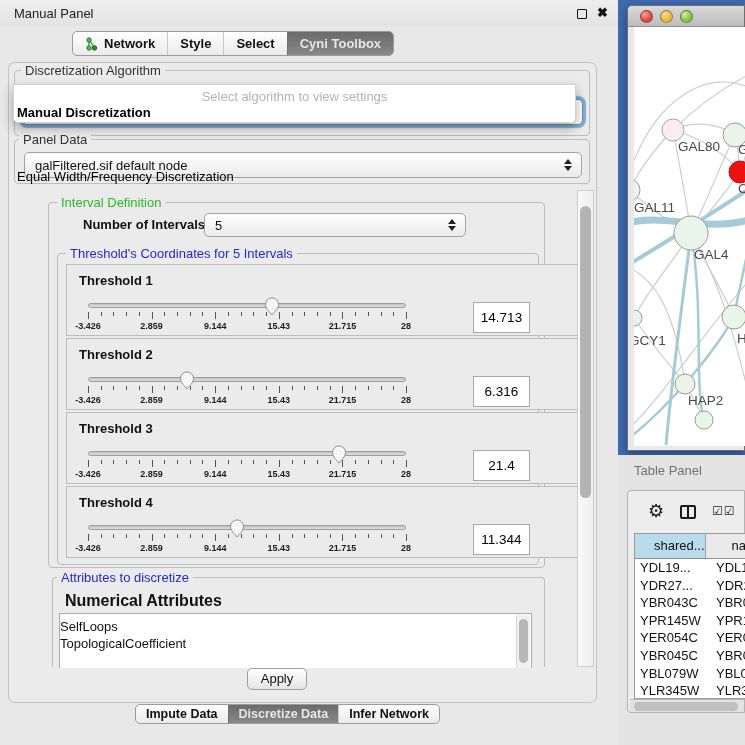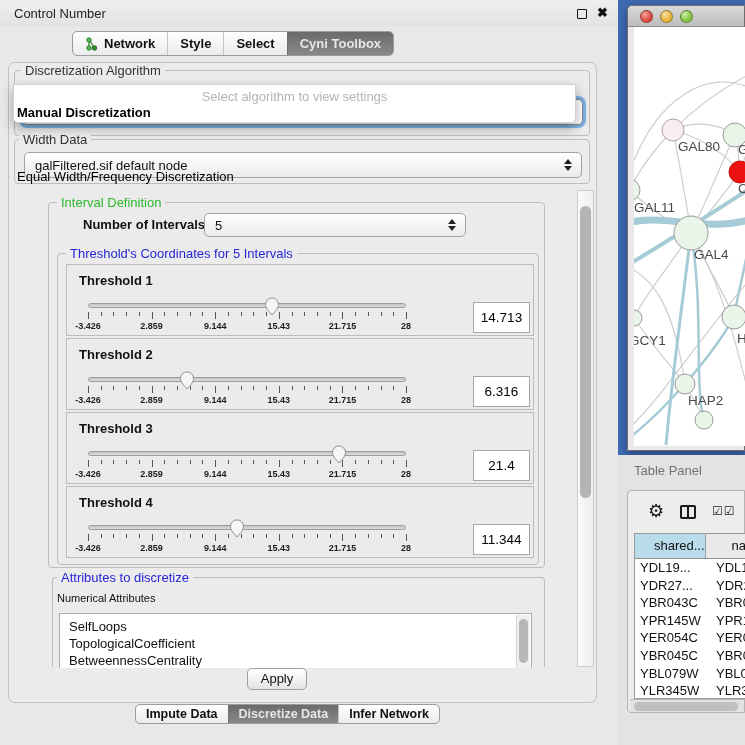--- a/index.html
+++ b/index.html
@@ -56,38 +56,38 @@
   
   .popup { position:absolute; left:13px; top:84px; width:563px; height:39px; background:#fff;
            border:1px solid #d2d2d2; border-radius:0 0 5px 5px;
            box-shadow:0 5px 12px rgba(0,0,0,.32); z-index:30; }
   .popup .ph { position:absolute; left:0; top:4px; width:100%; text-align:center;
                font-size:13px; color:#b3b3b3; }
   .popup .item { position:absolute; left:3px; font-size:13px; color:#000; white-space:nowrap; }
   .popup .item.b { font-weight:bold; }
 
   
-  .threshold-row { position:absolute; left:8px; width:468px; height:72px;
+  .threshold-row { position:absolute; left:8px; width:512px; height:72px;
                    border:1px solid #bcbcbc; background:#ebebeb; }
   .t-label { position:absolute; left:12px; top:8px; font-size:13px; font-weight:bold; color:#111; }
   .t-track { position:absolute; left:21px; top:38px; width:318px; height:5px;
              background:linear-gradient(#c3c3c3,#dedede); border:1px solid #9d9d9d; border-radius:3px; }
   .t-knob  { position:absolute; top:31px; width:16px; height:20px; }
   .t-ticks { position:absolute; left:21px; top:47px; width:318px; height:8px; }
   .t-ticks span { position:absolute; top:0; width:1px; background:#555; }
   .t-ticklabels { position:absolute; left:21px; top:56px; width:318px; height:10px; }
   .t-ticklabels span { position:absolute; top:0; transform:translateX(-50%);
                        font-size:9px; font-weight:bold; color:#1d1d1d; white-space:nowrap; }
   .t-value { position:absolute; left:406px; top:37px; width:57px; height:31px; background:#fff;
              border:1px solid #a8a8a8; font-size:13.5px; text-align:center; line-height:29px; color:#000; }
 
   
   .attr-list { position:absolute; left:6px; top:35px; width:473px; height:55px; background:#fff;
                border:1px solid #ababab; border-bottom:none; overflow:hidden; }
-  .attr-item { font-size:13px; color:#111; line-height:17px; padding-left:0; white-space:nowrap;margin-left:9px; }
+  .attr-item { font-size:13px; color:#111; line-height:17px; padding-left:0; white-space:nowrap; }
   .attr-list .lscroll { position:absolute; right:1px; top:1px; width:14px; height:54px;
                         background:#f0f0f0; border-left:1px solid #d5d5d5; }
   .attr-list .lthumb { position:absolute; left:2px; top:4px; width:9px; height:44px;
                        border-radius:5px; background:#b7b7b7; }
 
   .apply-btn { position:absolute; left:247px; top:668px; width:60px; height:22px;
                background:linear-gradient(#ffffff,#e4e4e4); border:1px solid #9f9f9f;
                border-radius:5px; font-size:13px; text-align:center; line-height:20px; color:#111; }
 
   
@@ -129,21 +129,21 @@
   .tp-row .c1 { width:74px; padding-left:5px; overflow:hidden; white-space:nowrap; }
   .tp-row .c2 { flex:1; padding-left:7px; overflow:hidden; white-space:nowrap; }
   .hscroll { position:absolute; left:2px; top:208px; width:114px; height:13px; background:#e2e2e2;
              border-top:1px solid #b8b8b8; }
   .hthumb { position:absolute; left:4px; top:2px; width:104px; height:9px; border-radius:4.5px; background:#bfbfbf; }
 </style>
 </head>
 <body>
 
 <div class="titlebar">
-  <span class="panel-title">Control Number</span>
+  <span class="panel-title">Manual Panel</span>
   <span class="float-btn"></span>
   <span class="close-btn">✖</span>
 </div>
 
 <div id="top-tabs" class="tabgroup">
     <div class="seg">
       <svg class="net-ic" width="13" height="14" viewBox="0 0 13 14">
         <line x1="4" y1="4" x2="4" y2="10" stroke="#3c8c3c" stroke-width="1.3"></line>
         <line x1="5" y1="4" x2="9" y2="10" stroke="#3c8c3c" stroke-width="1.3"></line>
         <circle cx="4" cy="3" r="2.2" fill="#57b957" stroke="#2e7d32"></circle>
@@ -164,21 +164,21 @@
   </div>
 
 <div class="content-panel"></div>
 
 <div class="group" style="left:14px; top:70px; width:576px; height:66px;">
   <span class="gtitle dark" style="left:6px;">Discretization Algorithm</span>
 </div>
 <div class="focused-combo"></div>
 
 <div class="group" style="left:14px; top:139px; width:576px; height:45px;">
-  <span class="gtitle dark" style="left:4px;">Width Data</span>
+  <span class="gtitle dark" style="left:4px;">Panel Data</span>
 </div>
 <div class="combo" style="left:24px; top:152px; width:558px; height:26px;">
   <span class="val">galFiltered.sif default node</span>
   <span class="spin">
       <span class="up"></span>
       <span class="down"></span>
     </span>
 </div>
 
 <div class="group" style="left:48px; top:202px; width:497px; height:366px;">
@@ -378,26 +378,25 @@
             <span style="left: 318px;">28</span>
           </div>
     <div class="t-value">11.344</div>
   </div>
       </div>
   </div>
 </div>
 
 <div class="group" style="left:52px; top:577px; width:493px; height:90px; border-bottom:none; border-radius:4px 4px 0 0;">
   <span class="gtitle blue" style="left:4px;">Attributes to discretize</span>
-  <span style="position:absolute; left:4px; top:14px; font-size:11px; font-weight:normal;">Numerical Attributes</span>
+  <span style="position:absolute; left:12px; top:14px; font-size:16px; font-weight:bold;">Numerical Attributes</span>
   <div class="attr-list">
     <div id="attr-items" style="padding-top:4px;">
         <div class="attr-item">SelfLoops</div>
         <div class="attr-item">TopologicalCoefficient</div>
-        <div class="attr-item">BetweennessCentrality</div>
       </div>
     <div class="lscroll">
         <div class="lthumb"></div>
       </div>
   </div>
 </div>
 
 <div class="vscroll">
   <div class="vthumb"></div>
 </div>

